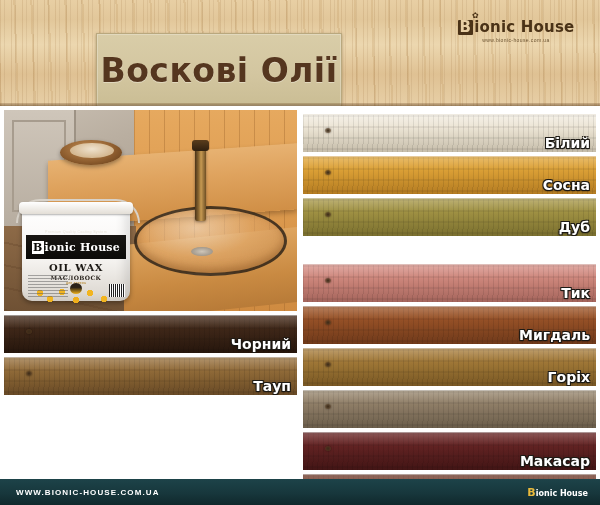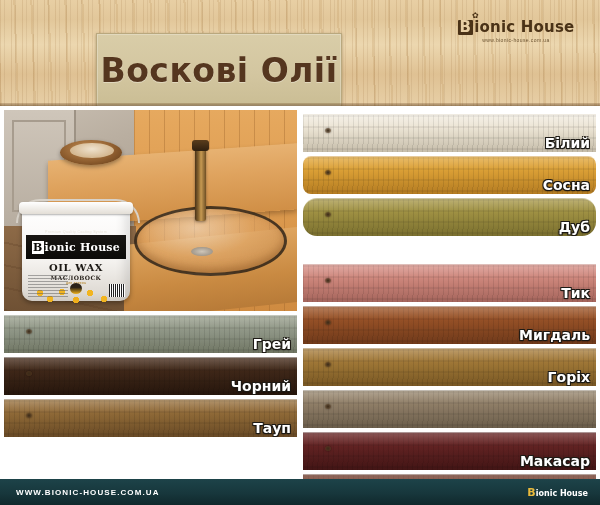--- a/index.html
+++ b/index.html
@@ -316,26 +316,20 @@
             <div class="bk-honey"></div>
             <div class="bk-bee"></div>
             <div class="bk-sidetxt"></div>
             <div class="bk-barcode"></div>
           </div>
           <div class="bucket-lid"></div>
         </div>
       </div>
 
       <div id="left-swatches">
-          <div class="swatch" style="background: linear-gradient(rgb(154, 160, 142) 0%, rgb(141, 148, 132) 50%, rgb(125, 132, 111) 100%);">
-            <div class="grain"></div>
-            <div class="sheen"></div>
-            <div class="knot"></div>
-            <div class="label">Грей</div>
-          </div>
           <div class="swatch" style="background: linear-gradient(rgb(71, 44, 27) 0%, rgb(58, 36, 22) 50%, rgb(42, 24, 13) 100%);">
             <div class="grain"></div>
             <div class="sheen"></div>
             <div class="knot"></div>
             <div class="label">Чорний</div>
           </div>
           <div class="swatch" style="background: linear-gradient(rgb(154, 115, 64) 0%, rgb(138, 101, 52) 50%, rgb(116, 82, 42) 100%);">
             <div class="grain"></div>
             <div class="sheen"></div>
             <div class="knot"></div>
@@ -345,27 +339,27 @@
     </div>
 
     <div class="col-right">
       <div id="right-swatches">
           <div class="swatch" style="background: linear-gradient(rgb(242, 236, 224) 0%, rgb(232, 224, 207) 50%, rgb(221, 211, 190) 100%);">
             <div class="grain"></div>
             <div class="sheen"></div>
             <div class="knot"></div>
             <div class="label">Білий</div>
           </div>
-          <div class="swatch" style="background: linear-gradient(rgb(226, 169, 63) 0%, rgb(215, 155, 50) 50%, rgb(200, 138, 38) 100%); border-radius: 8px;">
+          <div class="swatch" style="background: linear-gradient(rgb(226, 169, 63) 0%, rgb(215, 155, 50) 50%, rgb(200, 138, 38) 100%);">
             <div class="grain"></div>
             <div class="sheen"></div>
             <div class="knot"></div>
             <div class="label">Сосна</div>
           </div>
-          <div class="swatch" style="background: linear-gradient(rgb(169, 154, 76) 0%, rgb(154, 140, 63) 50%, rgb(136, 124, 52) 100%); border-radius: 14px;">
+          <div class="swatch" style="background: linear-gradient(rgb(169, 154, 76) 0%, rgb(154, 140, 63) 50%, rgb(136, 124, 52) 100%);">
             <div class="grain"></div>
             <div class="sheen"></div>
             <div class="knot"></div>
             <div class="label">Дуб</div>
           </div>
           <div class="swatch" style="background: linear-gradient(rgb(215, 145, 136) 0%, rgb(201, 130, 119) 50%, rgb(184, 113, 103) 100%); margin-top: 28px;">
             <div class="grain"></div>
             <div class="sheen"></div>
             <div class="knot"></div>
             <div class="label">Тик</div>

